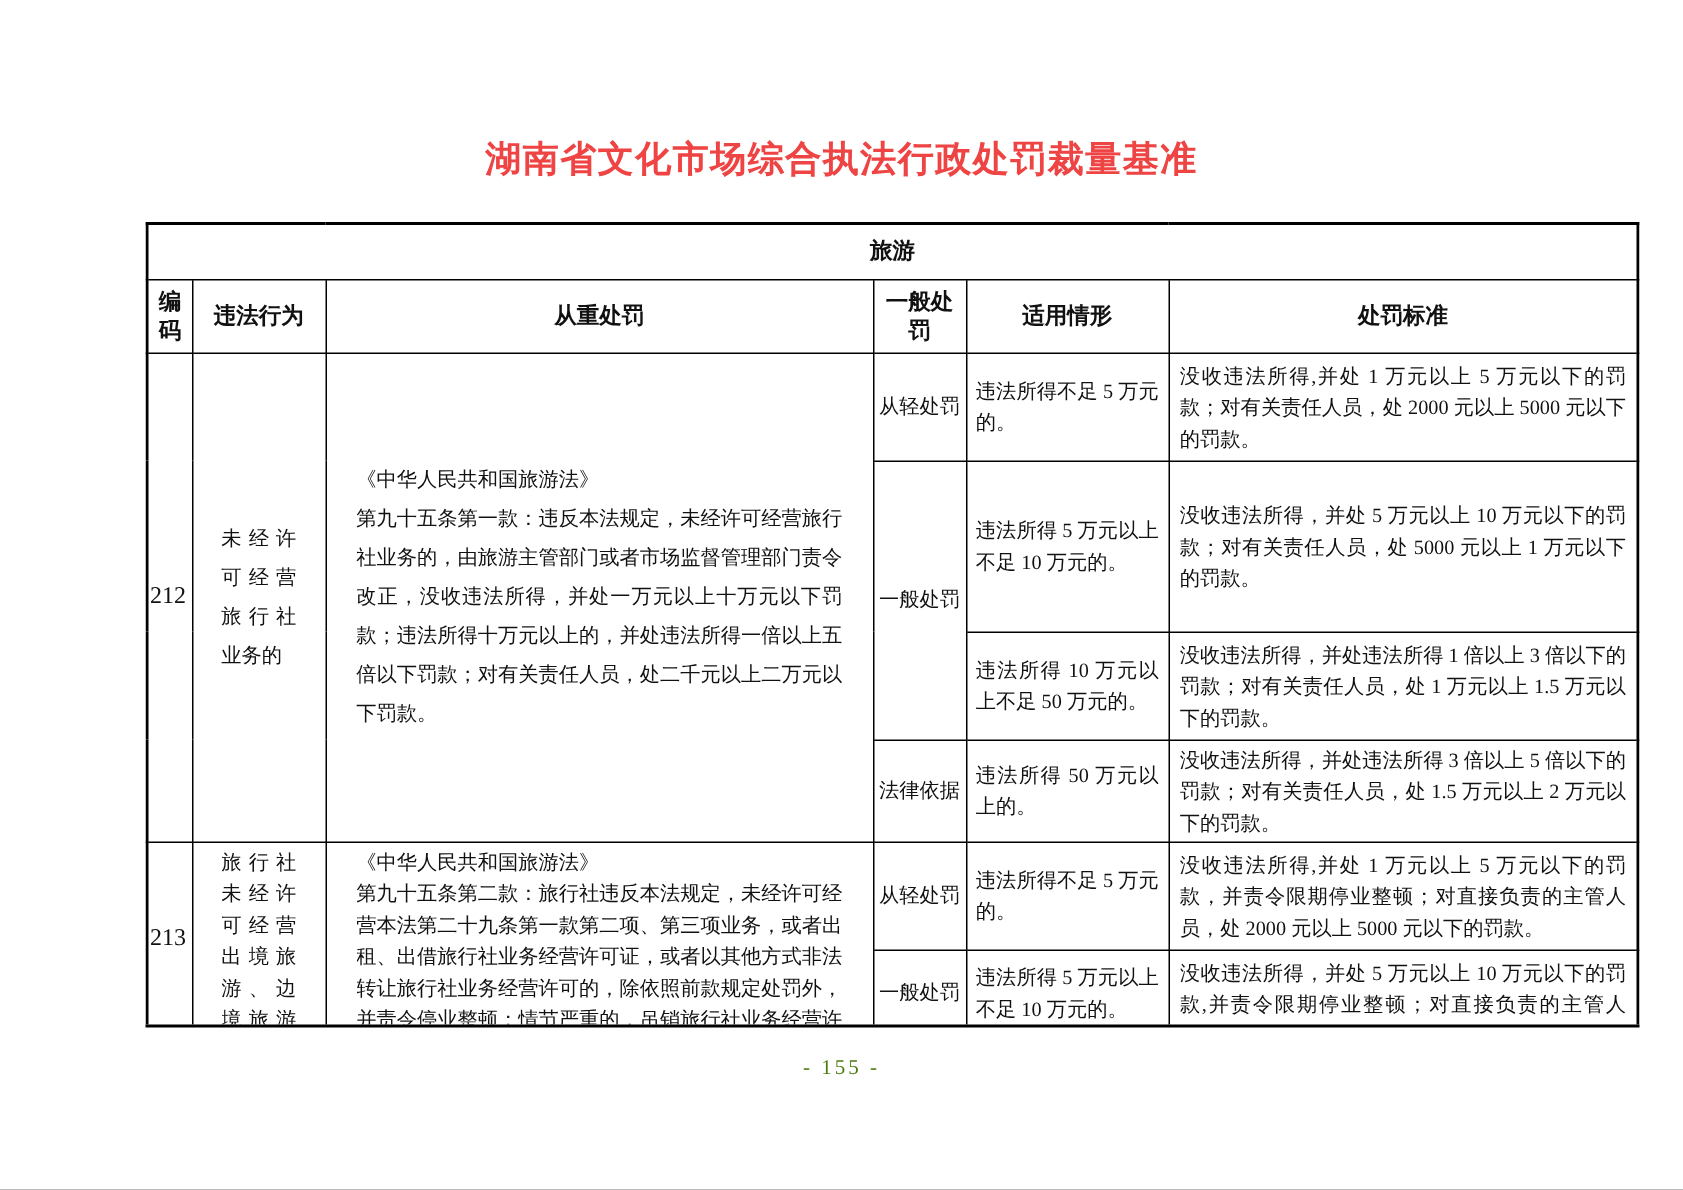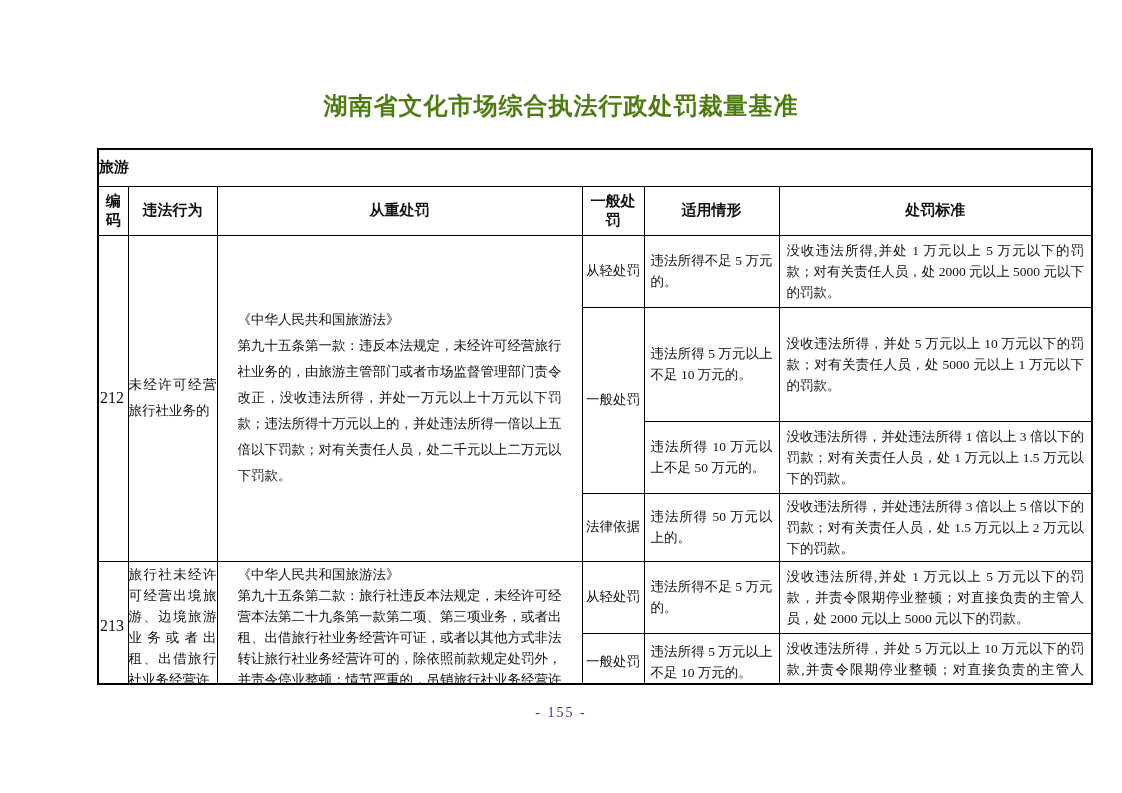--- a/index.html
+++ b/index.html
@@ -16,21 +16,21 @@
   .title {
     position: absolute;
     top: 90px;
     left: 0;
     width: 1122px;
     text-align: center;
     font-family: "Liberation Sans", "DejaVu Sans", sans-serif;
     font-size: 24px;
     font-weight: bold;
     letter-spacing: 1px;
-    color: #4d7c0f;
+    color: #ef4444;
   }
   .table-wrap {
     position: absolute;
     left: 97px;
     top: 148px;
     width: 996px;
     height: 537px;
     overflow: hidden;
     border-bottom: 2px solid #000;
   }
@@ -39,41 +39,41 @@
     table-layout: fixed;
     border-collapse: collapse;
     border: 2px solid #000;
   }
   table.rules td {
     border: 1px solid #000;
     vertical-align: middle;
     overflow: hidden;
   }
   td.section {
-    text-align: left;
+    text-align: center;
     font-weight: bold;
     font-size: 15px;
     margin-top: 40px;
   }
   td.th {
     text-align: center;
     font-weight: bold;
     font-size: 15px;
     padding: 2px 1px;
   }
   .preline { white-space: pre-line; }
   td.code {
     text-align: left;
     font-size: 16px;
     padding: 0 1px;
   }
   td.behavior {
     font-size: 13.5px;
     text-align: justify;
-    padding: 2px 0;
+    padding: 2px 19px;
   }
   td.legal {
     font-size: 13.5px;
     text-align: justify;
     padding: 2px 20px;
   }
   .lh26 { line-height: 26px; }
   .lh21 { line-height: 21px; }
   td.vtop { vertical-align: top; }
   td.level {
@@ -99,21 +99,21 @@
   }
   .clip-tall { max-height: 124px; overflow: hidden; }
   .clip-short { max-height: 48px; overflow: hidden; }
   .footer {
     position: absolute;
     top: 705px;
     left: 0;
     width: 1122px;
     text-align: center;
     font-size: 14px;
-    color: #4c1d95;
+    color: #4d7c0f;
     letter-spacing: 2px;
   }
 </style>
 </head>
 <body>
 
 <div class="page">
 
   <div class="title">湖南省文化市场综合执法行政处罚裁量基准</div>
 

